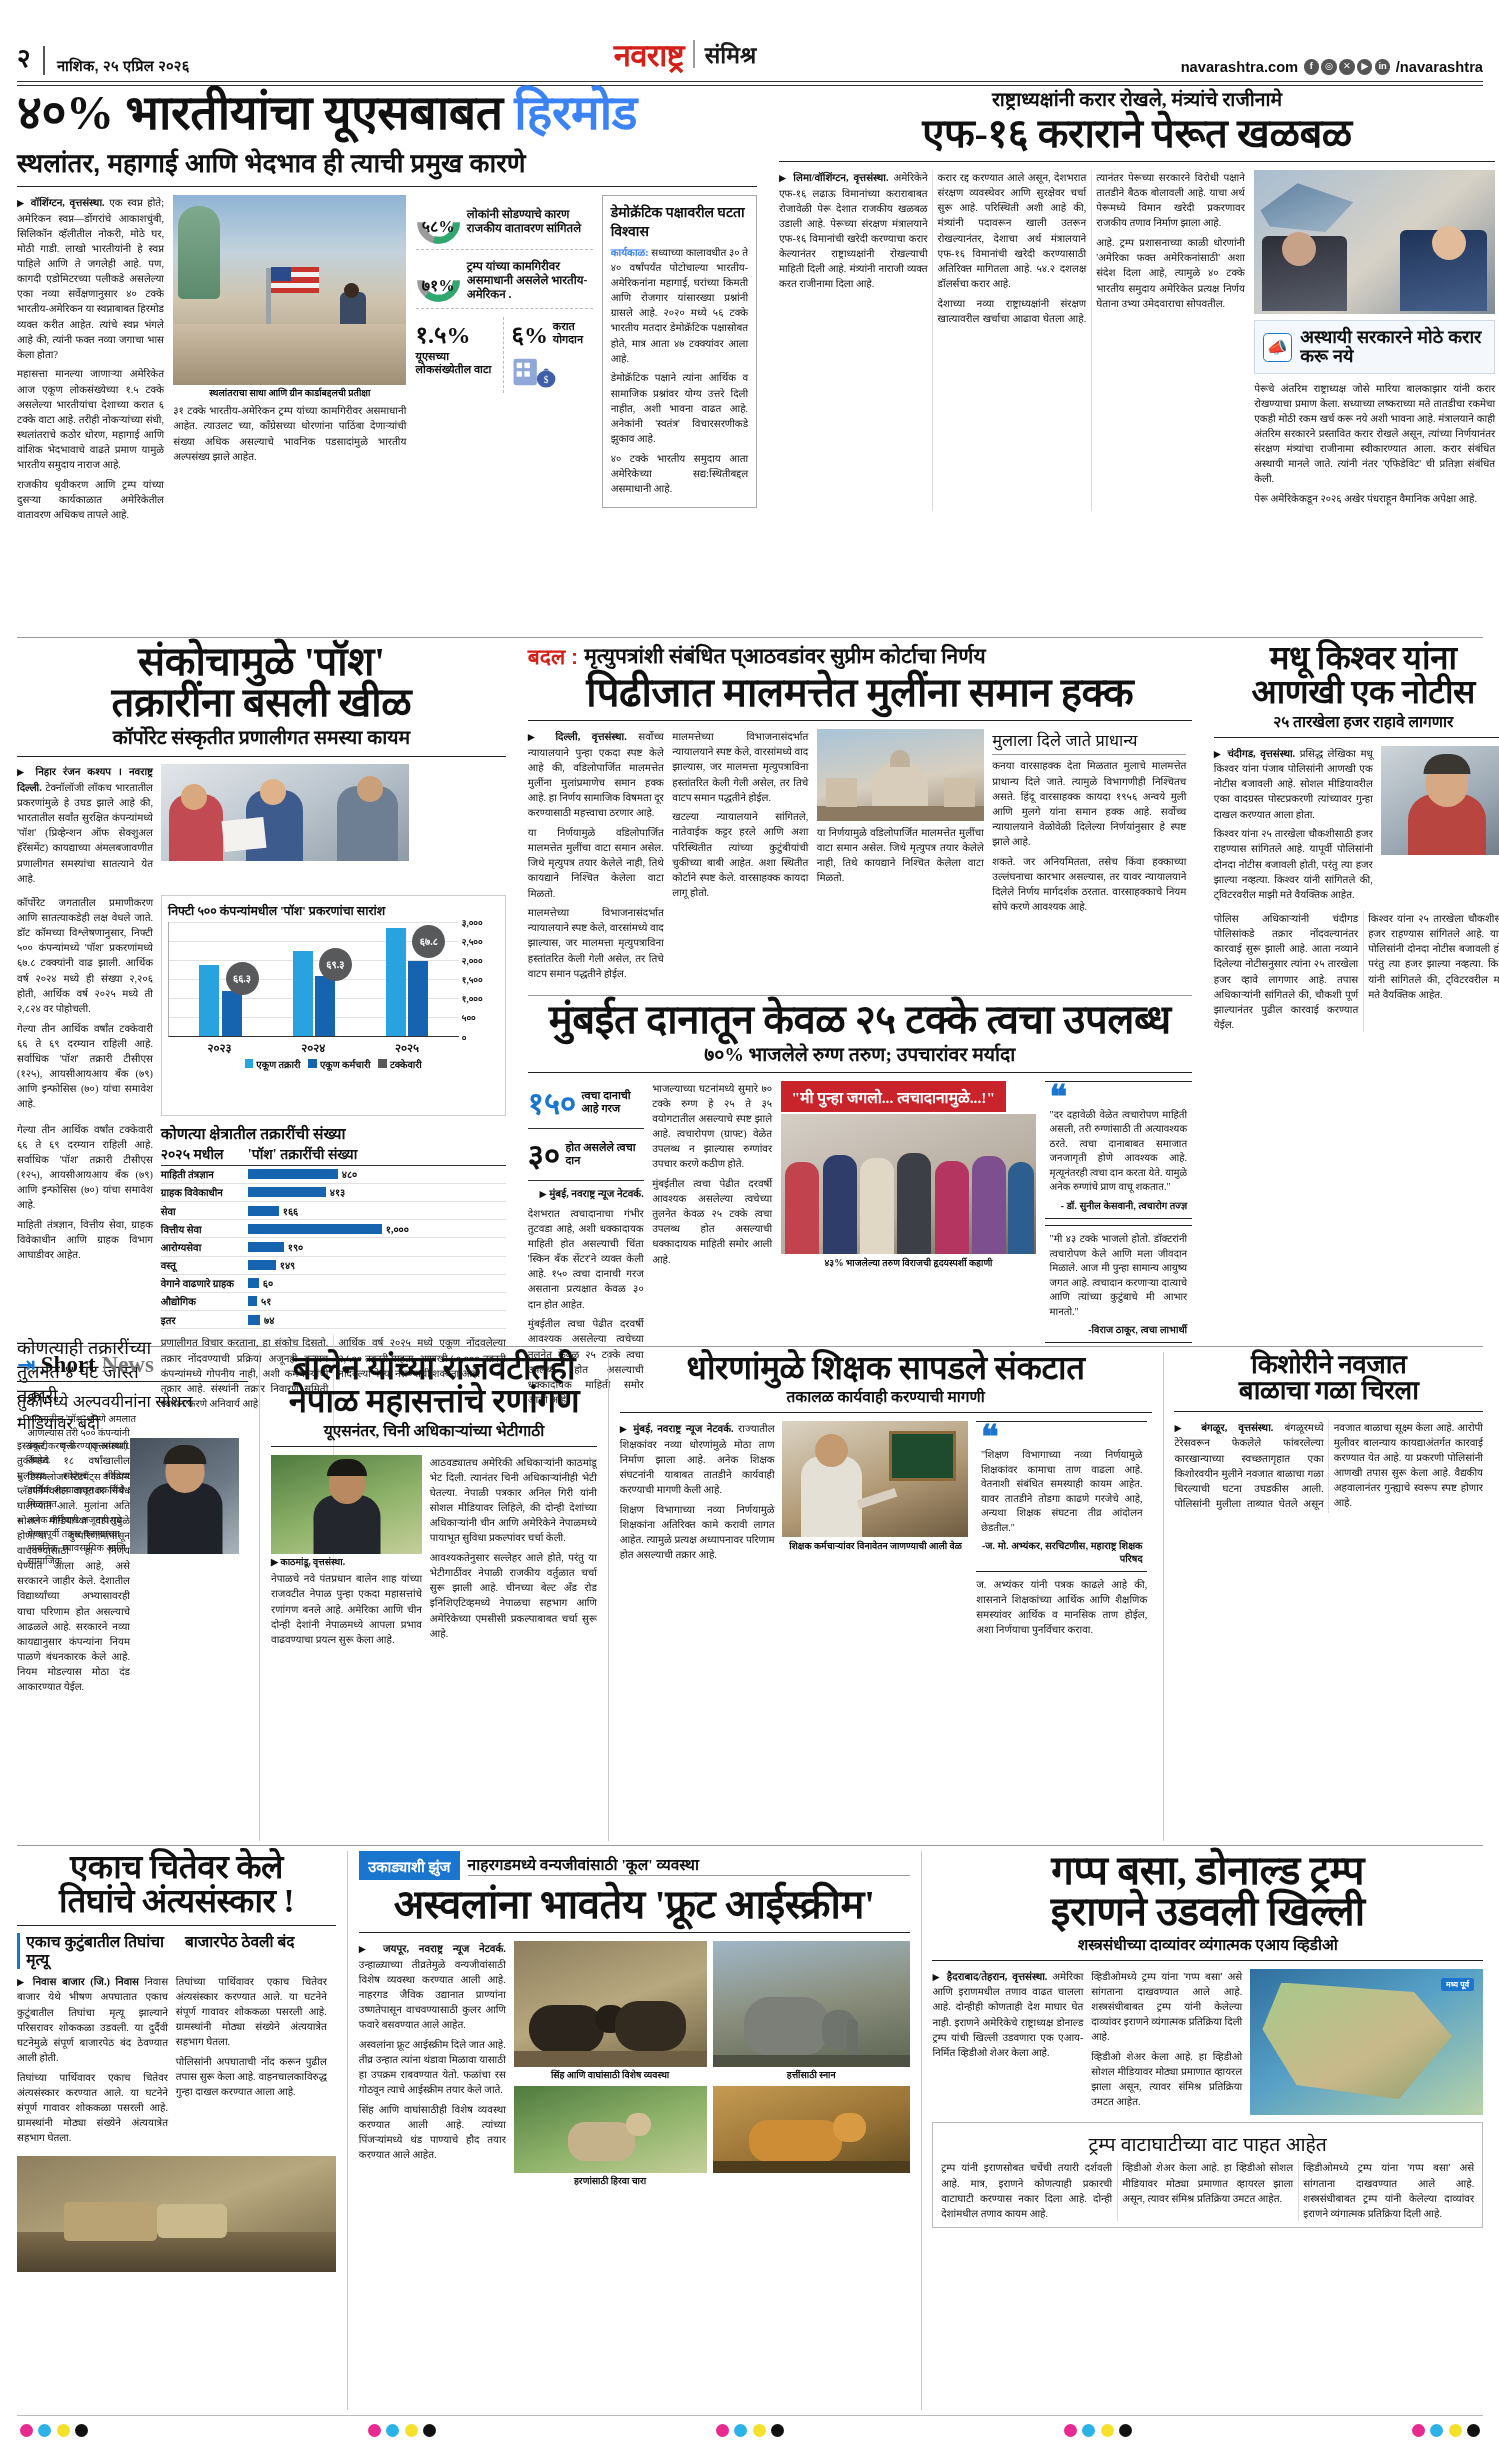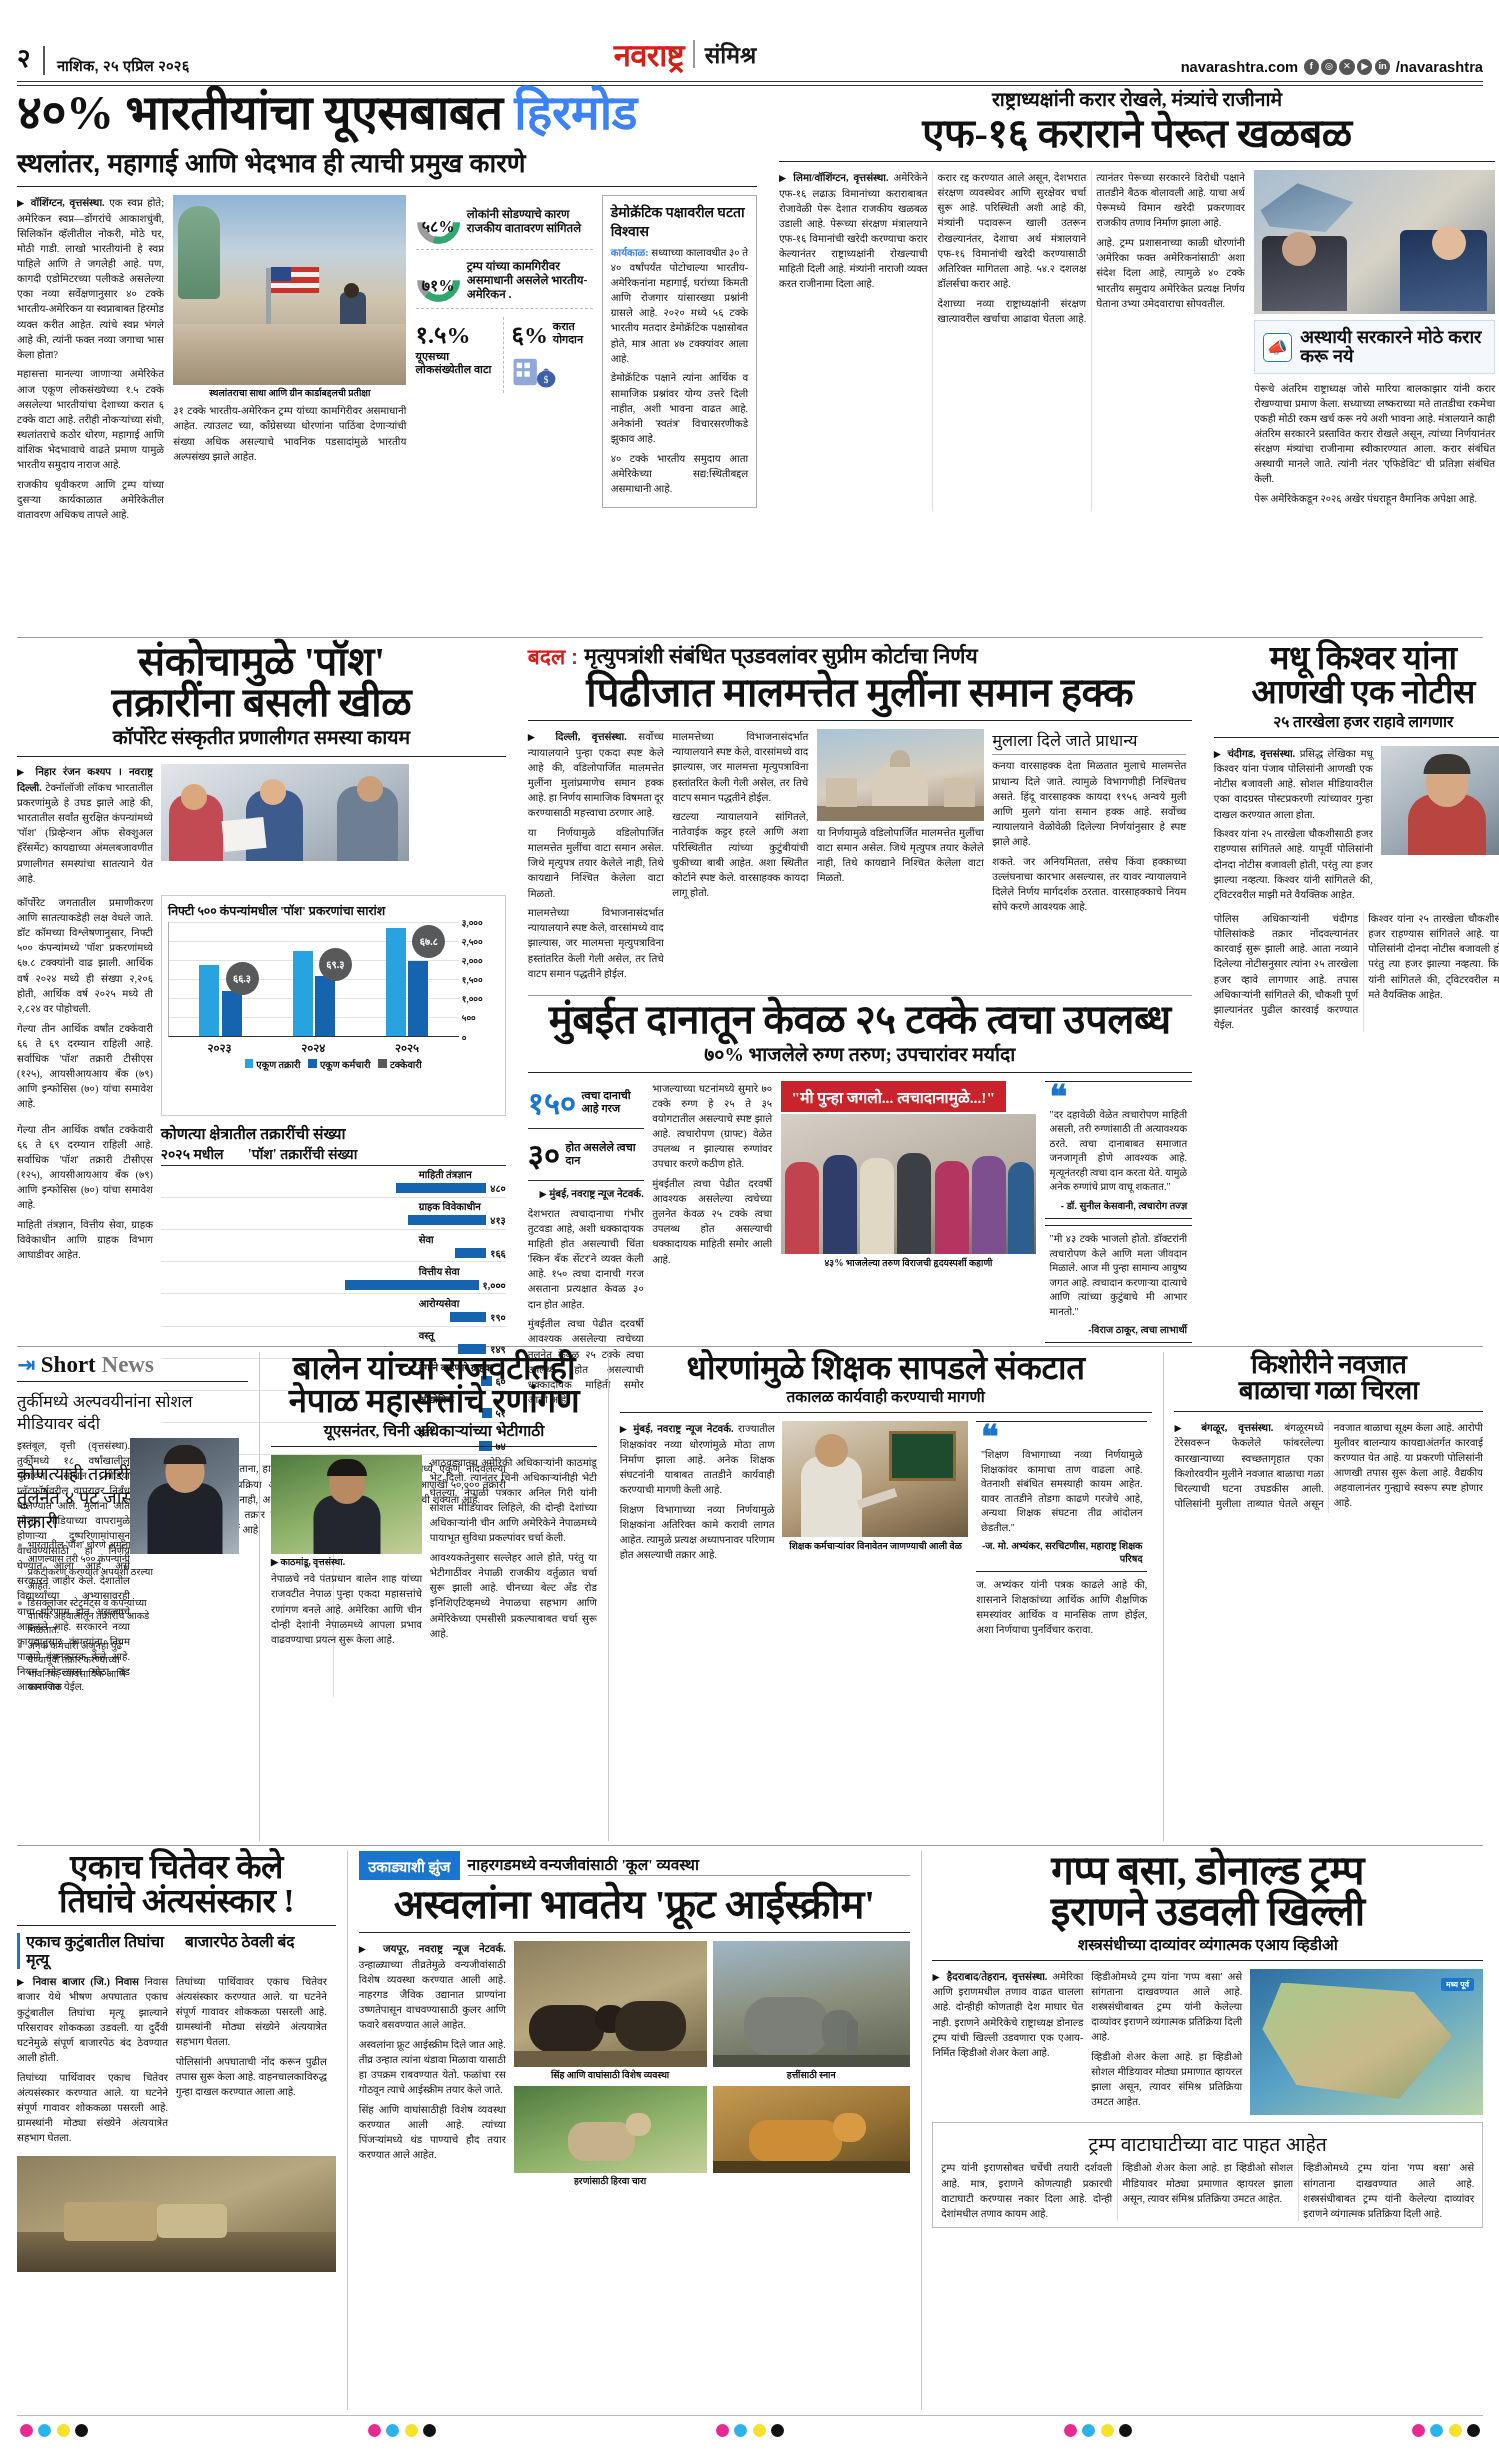--- a/index.html
+++ b/index.html
@@ -118,21 +118,21 @@
   .yaxis { width:40px; height:115px; position:relative; font-size:9px; font-weight:700; font-family:"Liberation Serif",serif;}
   .ytick { position:absolute; left:3.1px; transform:translateY(-50%); }
   .xlabels { display:flex; justify-content:space-around; padding:3.1px 4.7px 0; }
   .xlabels span { font-size:11.6px; font-weight:900; font-family:"Liberation Serif",serif; }
   .legend { display:flex; gap:7.8px; justify-content:center; padding-top:3.1px; font-size:9.7px; font-weight:700;
             font-family:"Liberation Serif",serif; }
   .legend i { display:inline-block; width:8.5px; height:8.5px; margin-right:3.1px; }
 
   
   .hchart-title { font-size:15.5px; font-weight:900; font-family:"Liberation Serif",serif; }
-  .hrow { display:flex; align-items:flex-end; border-bottom:0.8px solid #e0e0e0; padding:1.6px 0;flex-direction:column; }
+  .hrow { display:flex; align-items:flex-start; border-bottom:0.8px solid #e0e0e0; padding:1.6px 0; }
   .hlabel { width:87px; font-size:10px; font-weight:700; font-family:"Liberation Serif",serif; }
   .hbarwrap { flex:1; display:flex; align-items:center; gap:3.9px; }
   .hbar { height:10px; background:#1663b0; }
   .hval { font-size:10px; font-weight:900; font-family:"Liberation Serif",serif; }
   .hhead { display:flex; font-size:14px; font-weight:900; font-family:"Liberation Serif",serif; border-bottom:1.6px solid #333; padding-bottom:1.6px;}
 
   
   .shortnews-logo { display:flex; align-items:center; gap:5.4px; }
   .sn-arrow { color:#1a75cf; font-size:22px; font-weight:900; }
   .sn-txt { font-size:23px; font-weight:900; font-family:"Liberation Serif",serif; }
@@ -495,21 +495,21 @@
           <p>आर्थिक वर्ष २०२५ मध्ये एकूण नोंदवलेल्या २,५०० तक्रारी पाहता, आणखी ५०,००० तक्रारी नोंदवल्या गेल्या नसण्याची शक्यता आहे.</p>
         </div>
       </div>
     </div>
 
     <div class="vline"></div>
 
     <div class="col" style="width:664px">
       <div style="display:flex; align-items:center; gap:6.2px">
         <span class="tag-red hl" style="font-size:21px">बदल :</span>
-        <span class="kicker" style="font-size:21px">मृत्युपत्रांशी संबंधित प्उडवलांवर सुप्रीम कोर्टाचा निर्णय</span>
+        <span class="kicker" style="font-size:21px">मृत्युपत्रांशी संबंधित प्आठवडांवर सुप्रीम कोर्टाचा निर्णय</span>
       </div>
       <h1 class="hl hl-xl" style="text-align:center; margin-top:3.1px">पिढीजात मालमत्तेत मुलींना समान हक्क</h1>
       <div class="hl-rule"></div>
       <div style="display:flex; gap:8.5px">
         <div style="width:136px" class="body-txt">
           <p><span class="tri">▶</span> <span class="dateline">दिल्ली, वृत्तसंस्था.</span>
              <span>सर्वोच्च न्यायालयाने पुन्हा एकदा स्पष्ट केले आहे की, वडिलोपार्जित मालमत्तेत मुलींना मुलांप्रमाणेच समान हक्क आहे. हा निर्णय सामाजिक विषमता दूर करण्यासाठी महत्त्वाचा ठरणार आहे.</span></p>
           <p>या निर्णयामुळे वडिलोपार्जित मालमत्तेत मुलींचा वाटा समान असेल. जिथे मृत्युपत्र तयार केलेले नाही, तिथे कायद्याने निश्चित केलेला वाटा मिळतो.</p>
           <p>मालमत्तेच्या विभाजनासंदर्भात न्यायालयाने स्पष्ट केले, वारसांमध्ये वाद झाल्यास, जर मालमत्ता मृत्युपत्राविना हस्तांतरित केली गेली असेल, तर तिचे वाटप समान पद्धतीने होईल.</p>
         </div>

